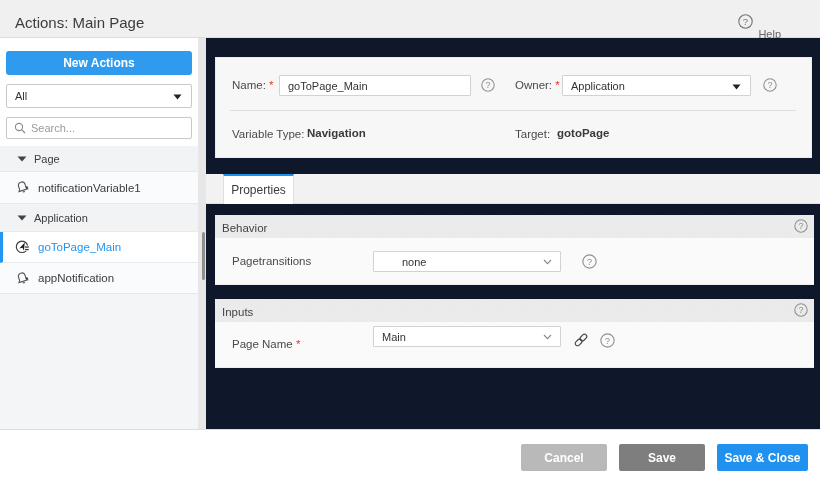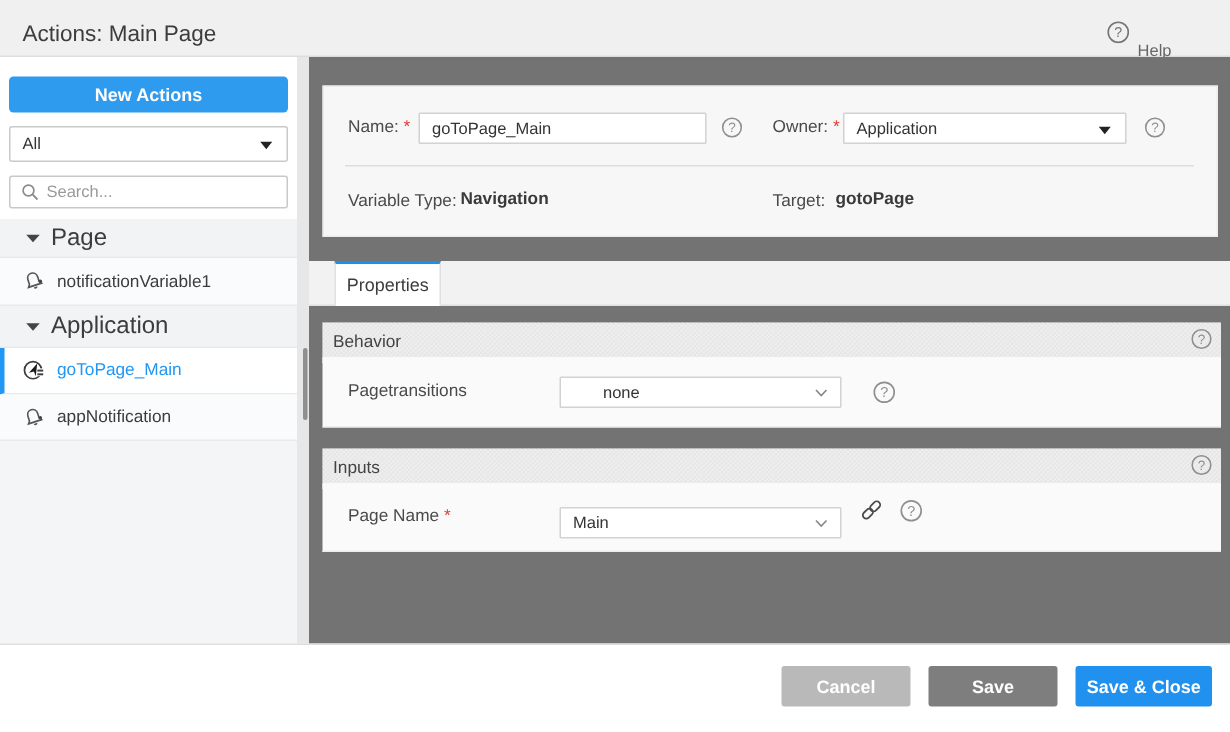--- a/index.html
+++ b/index.html
@@ -64,35 +64,35 @@
   .tree { left:0; top:108px; width:198px; }
   .tree-row {
     position:relative; width:198px;
     display:flex; align-items:center;
     border-bottom:1px solid #e7e9eb;
     cursor:pointer;
   }
   .tree-row .lbl { font-size:11.5px; color:#3c3c3c; }
   .row-group { background:#f2f3f5; }
   .row-item { background:#fafbfc; }
-  .row-group .lbl { left:34px !important; font-size:16px; }
+  .row-group .lbl { left:34px !important; font-size:11px; }
   .row-selected { background:#ffffff; border-left:3px solid #2196f3; }
   .row-selected .lbl { color:#2196f3; }
   .tw { position:absolute; left:17px; top:0; bottom:0; display:flex; align-items:center; }
   .iw { position:absolute; left:15px; top:0; bottom:0; display:flex; align-items:center; }
   .row-selected .iw { left:12px; }
   .tree-row .lbl { position:absolute; left:38px; top:50%; transform:translateY(-50%); white-space:nowrap; }
   .row-selected .lbl { left:35px; }
 
   
   .gutter { left:198px; top:38px; width:8px; height:391px; background:#e7e7e7; }
   .scroll-thumb { left:202px; top:232px; width:3px; height:48px; background:#8f8f8f; border-radius:2px; }
 
   
-  .main { left:206px; top:38px; width:614px; height:391px; background:#737373;text-decoration:underline; }
+  .main { left:206px; top:38px; width:614px; height:391px; background:#0f172a;text-decoration:underline; }
 
   .card {
     left:9px; top:19px; width:597px; height:101px;
     background:#f7f7f7; border:1px solid #ececec;
   }
   .fld-label { font-size:11.5px; color:#4a4a4a; white-space:nowrap; }
   .req { color:#e53935; }
   .text-input {
     position:absolute;
     background:#fff; border:1px solid #d2d2d2; border-radius:1px;
@@ -330,21 +330,21 @@
     <span class="sec-title">Inputs</span>
     <span class="sec-help">
       <svg width="14" height="14" viewBox="0 0 14 14">
         <circle cx="7" cy="7" r="6.2" fill="none" stroke="#8f8f8f" stroke-width="1.05"></circle>
         <text x="7" y="10.2" font-size="9" fill="#8f8f8f" text-anchor="middle" font-family="Liberation Sans, sans-serif">?</text>
       </svg>
     </span>
   </div>
   <div class="abs section-body body-inputs">
     <span class="body-label" style="top:16px;"><span>Page Name</span> <span class="req">*</span></span>
-    <div class="sel" style="left:158px; top:16px; width:188px; height:21px;">
+    <div class="sel" style="left:158px; top:4px; width:188px; height:21px;">
       <span>Main</span>
       <span style="position:absolute; right:8px; top:7px;">
         <svg width="9" height="6" viewBox="0 0 9 6">
             <polyline points="1,1 4.5,4.7 8,1" fill="none" stroke="#888" stroke-width="1.1"></polyline>
           </svg>
       </span>
     </div>
     <span class="abs" style="left:358px; top:10px;">
       <svg width="16" height="16" viewBox="0 0 16 16">
         <g transform="rotate(-45 8 8)" fill="none" stroke="#4a4a4a" stroke-width="1.2">

